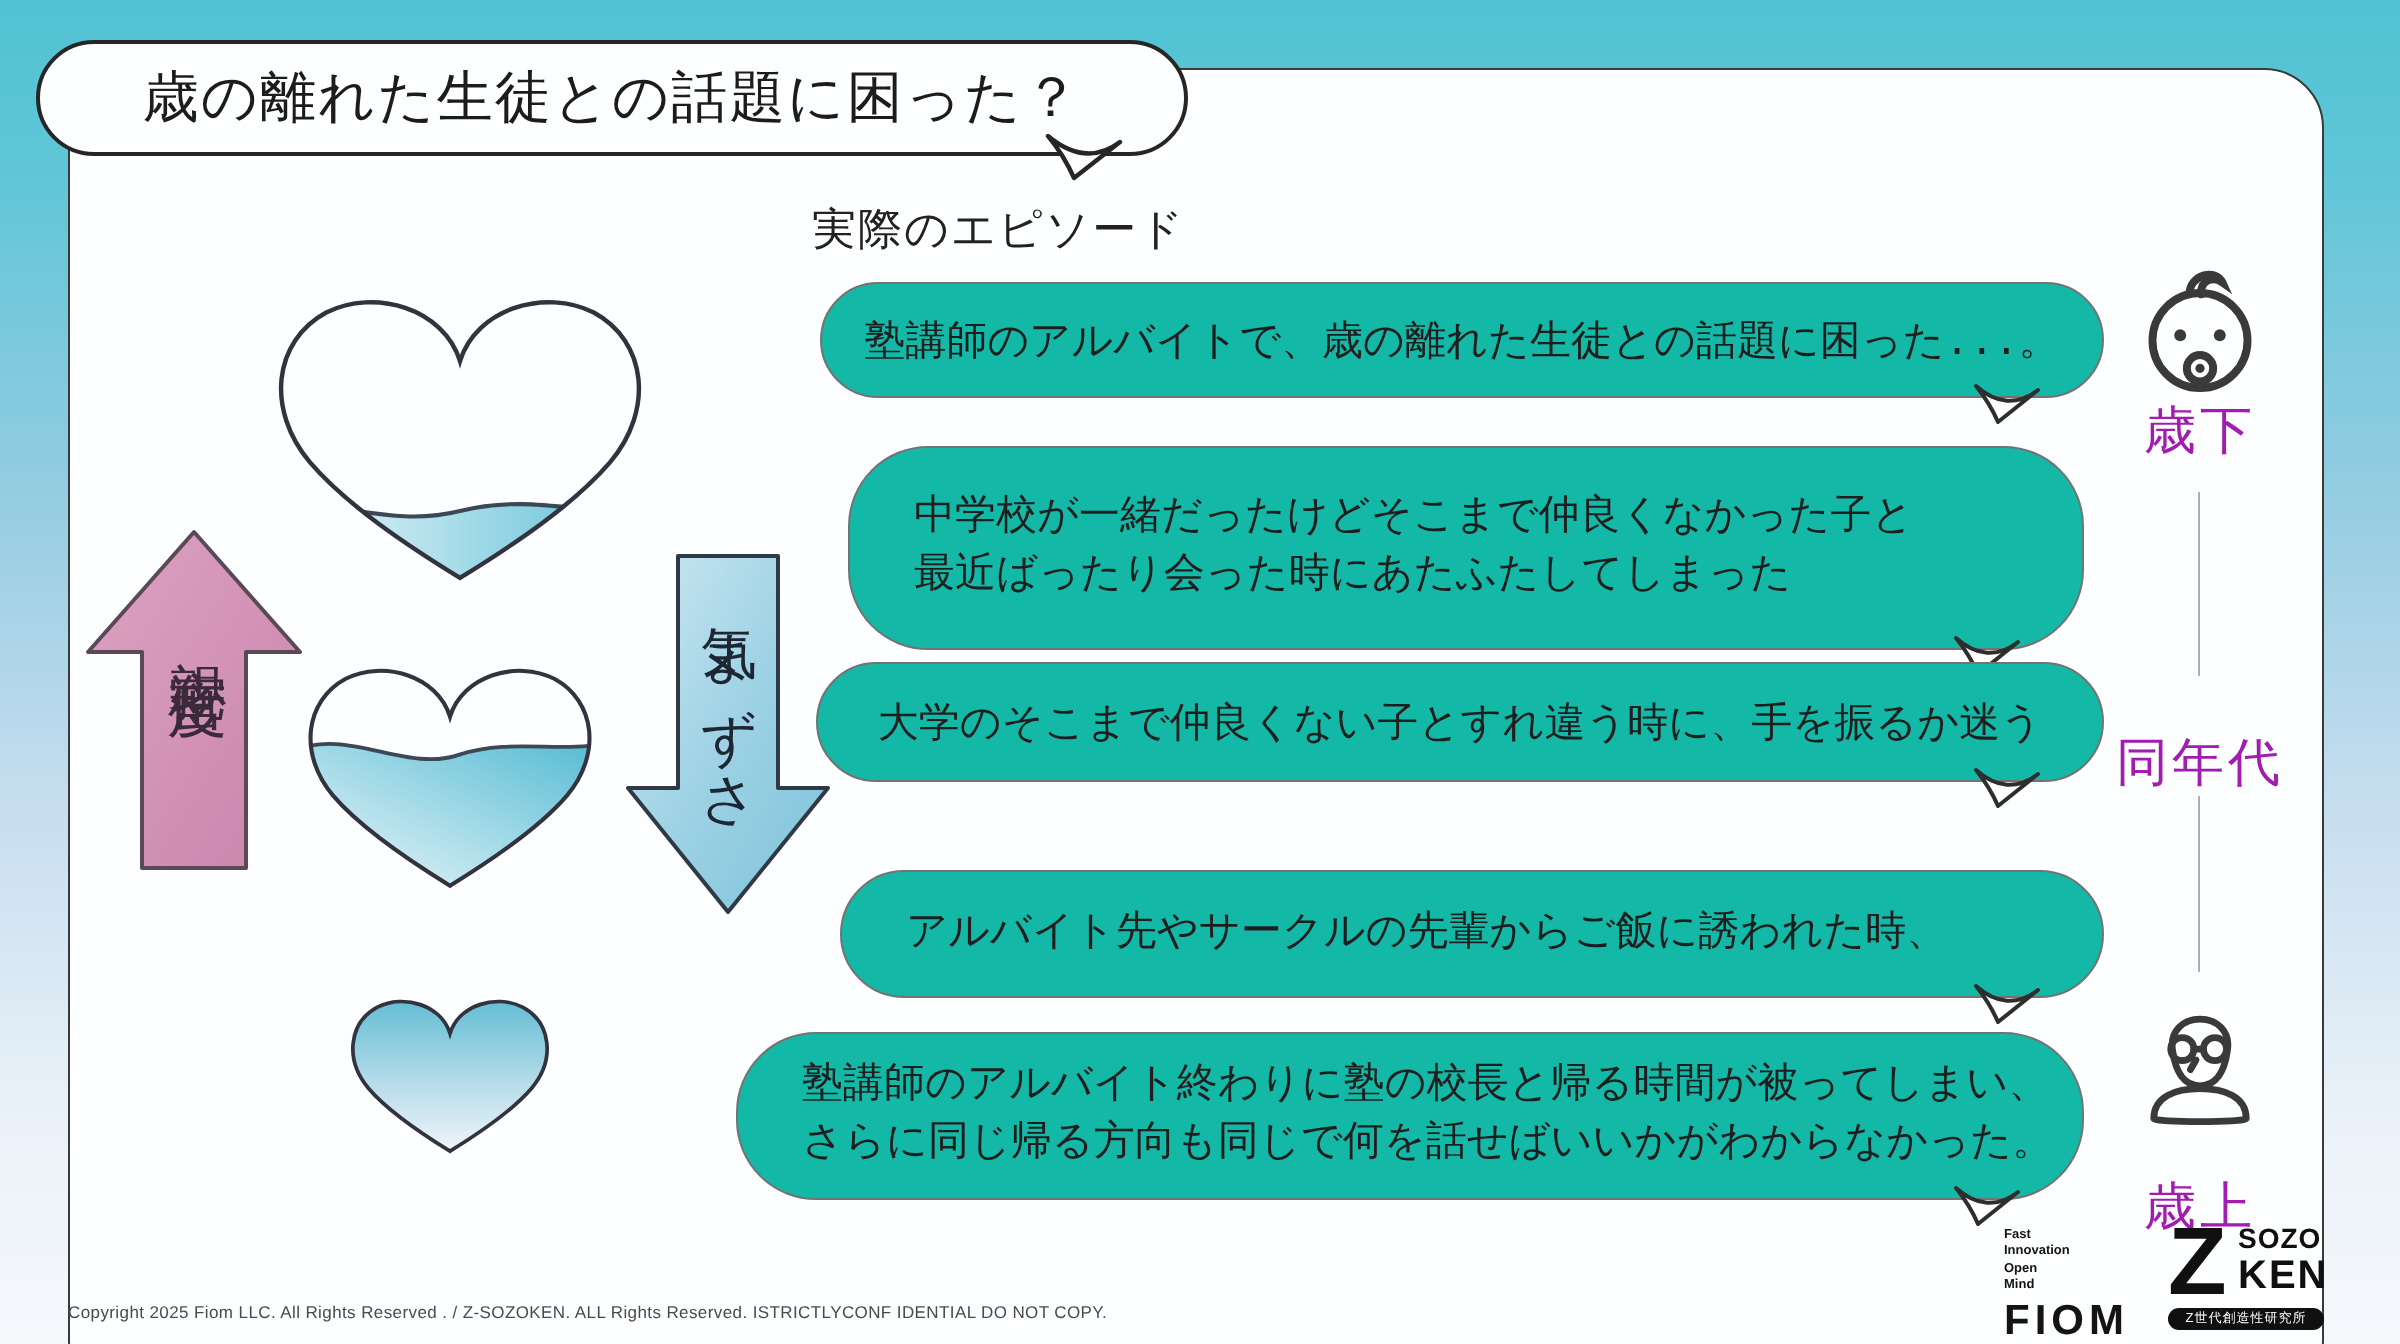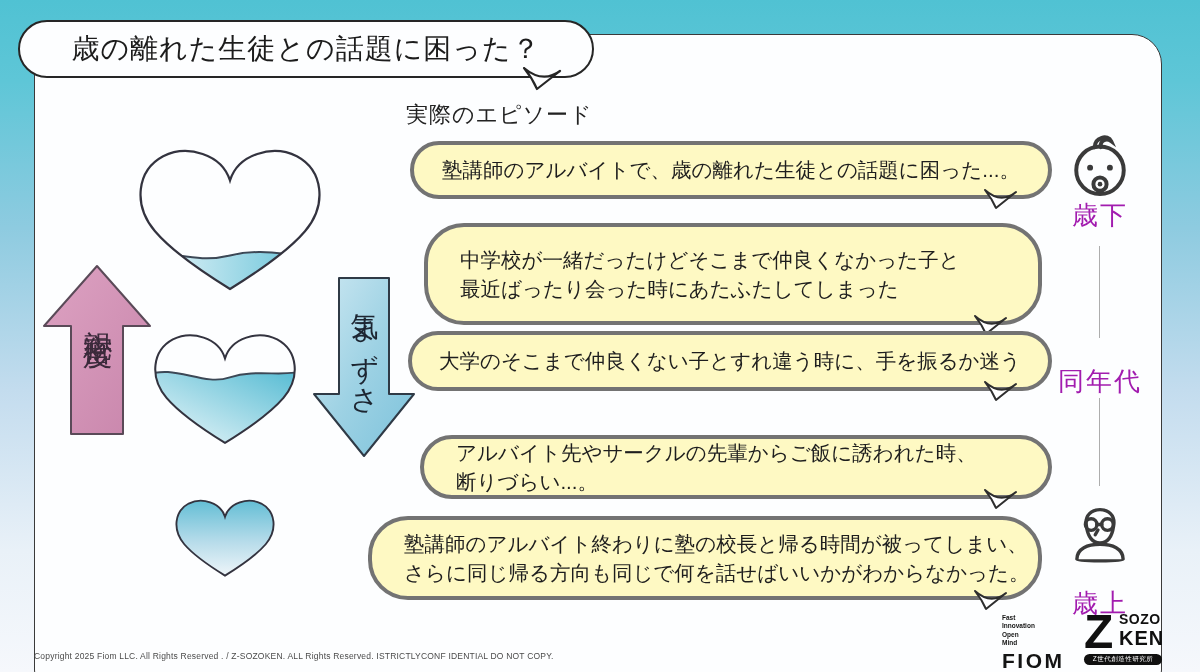--- a/index.html
+++ b/index.html
@@ -13,22 +13,23 @@
     position: absolute; left: 34px; top: 34px; width: 1128px; height: 666px;
     background: #fdfeff; border: 1.5px solid #3a3a3a; border-radius: 30px;
   }
   .title-bubble {
     position: absolute; left: 18px; top: 20px; width: 576px; height: 58px;
     background: #fdfeff; border: 2.5px solid #262626; border-radius: 30px;
     display: flex; align-items: center; justify-content: center;
     font-size: 28px; color: #1c1c1c; letter-spacing: 1px;
   }
   .bubble {
-    position: absolute; background: #fef9c3; border: 4px solid #737373;
+    position: absolute; background: #14b8a6; border: 1px solid #737373;
     color: #1e1e1e;
+    font-family: Liberation Mono, monospace;
   }
   .bubble .tail, .title-bubble .tail { position: absolute; right: 30px; bottom: -15px; }
   .ep-heading { position: absolute; left: 406px; top: 100px; font-size: 22px; color: #222; letter-spacing: 1px; }
   .one-line { display: flex; align-items: center; justify-content: center; font-size: 20.5px; border-radius: 30px; white-space: nowrap; }
   .two-line { display: flex; flex-direction: column; justify-content: center; padding-left: 32px; font-size: 20.5px; line-height: 29px; border-radius: 40px; white-space: nowrap; }
   .age-label { position: absolute; width: 120px; text-align: center; font-size: 26px; color: #a21caf; letter-spacing: 2px; }
   .rail-line { position: absolute; left: 1099px; width: 1px; background: #adadad; }
   .arrow-wrap { position: absolute; }
   .arrow-wrap svg { position: absolute; left: 0; top: 0; }
   .v-label {
@@ -88,21 +89,20 @@
 
 <div class="bubble one-line" style="left:408px; top:331px; width:644px; height:60px;">
   <span>大学のそこまで仲良くない子とすれ違う時に、手を振るか迷う</span>
   <svg class="tail" width="36" height="21" viewBox="0 0 36 21">
     <path d="M3,1 C13,10 24,11 34,3 L14,19 C11,12 7,6 3,1 Z" fill="#fff" stroke="#2e2e2e" stroke-width="2" stroke-linejoin="round"></path>
   </svg>
 </div>
 
 <div class="bubble two-line" style="left:420px; top:435px; width:632px; height:64px;">
   <span>アルバイト先やサークルの先輩からご飯に誘われた時、</span>
-  <span>断りづらい...。</span>
   <svg class="tail" width="36" height="21" viewBox="0 0 36 21">
     <path d="M3,1 C13,10 24,11 34,3 L14,19 C11,12 7,6 3,1 Z" fill="#fff" stroke="#2e2e2e" stroke-width="2" stroke-linejoin="round"></path>
   </svg>
 </div>
 
 <div class="bubble two-line" style="left:368px; top:516px; width:674px; height:84px;">
   <span>塾講師のアルバイト終わりに塾の校長と帰る時間が被ってしまい、</span>
   <span>さらに同じ帰る方向も同じで何を話せばいいかがわからなかった。</span>
   <svg class="tail" width="36" height="21" viewBox="0 0 36 21">
     <path d="M3,1 C13,10 24,11 34,3 L14,19 C11,12 7,6 3,1 Z" fill="#fff" stroke="#2e2e2e" stroke-width="2" stroke-linejoin="round"></path>

